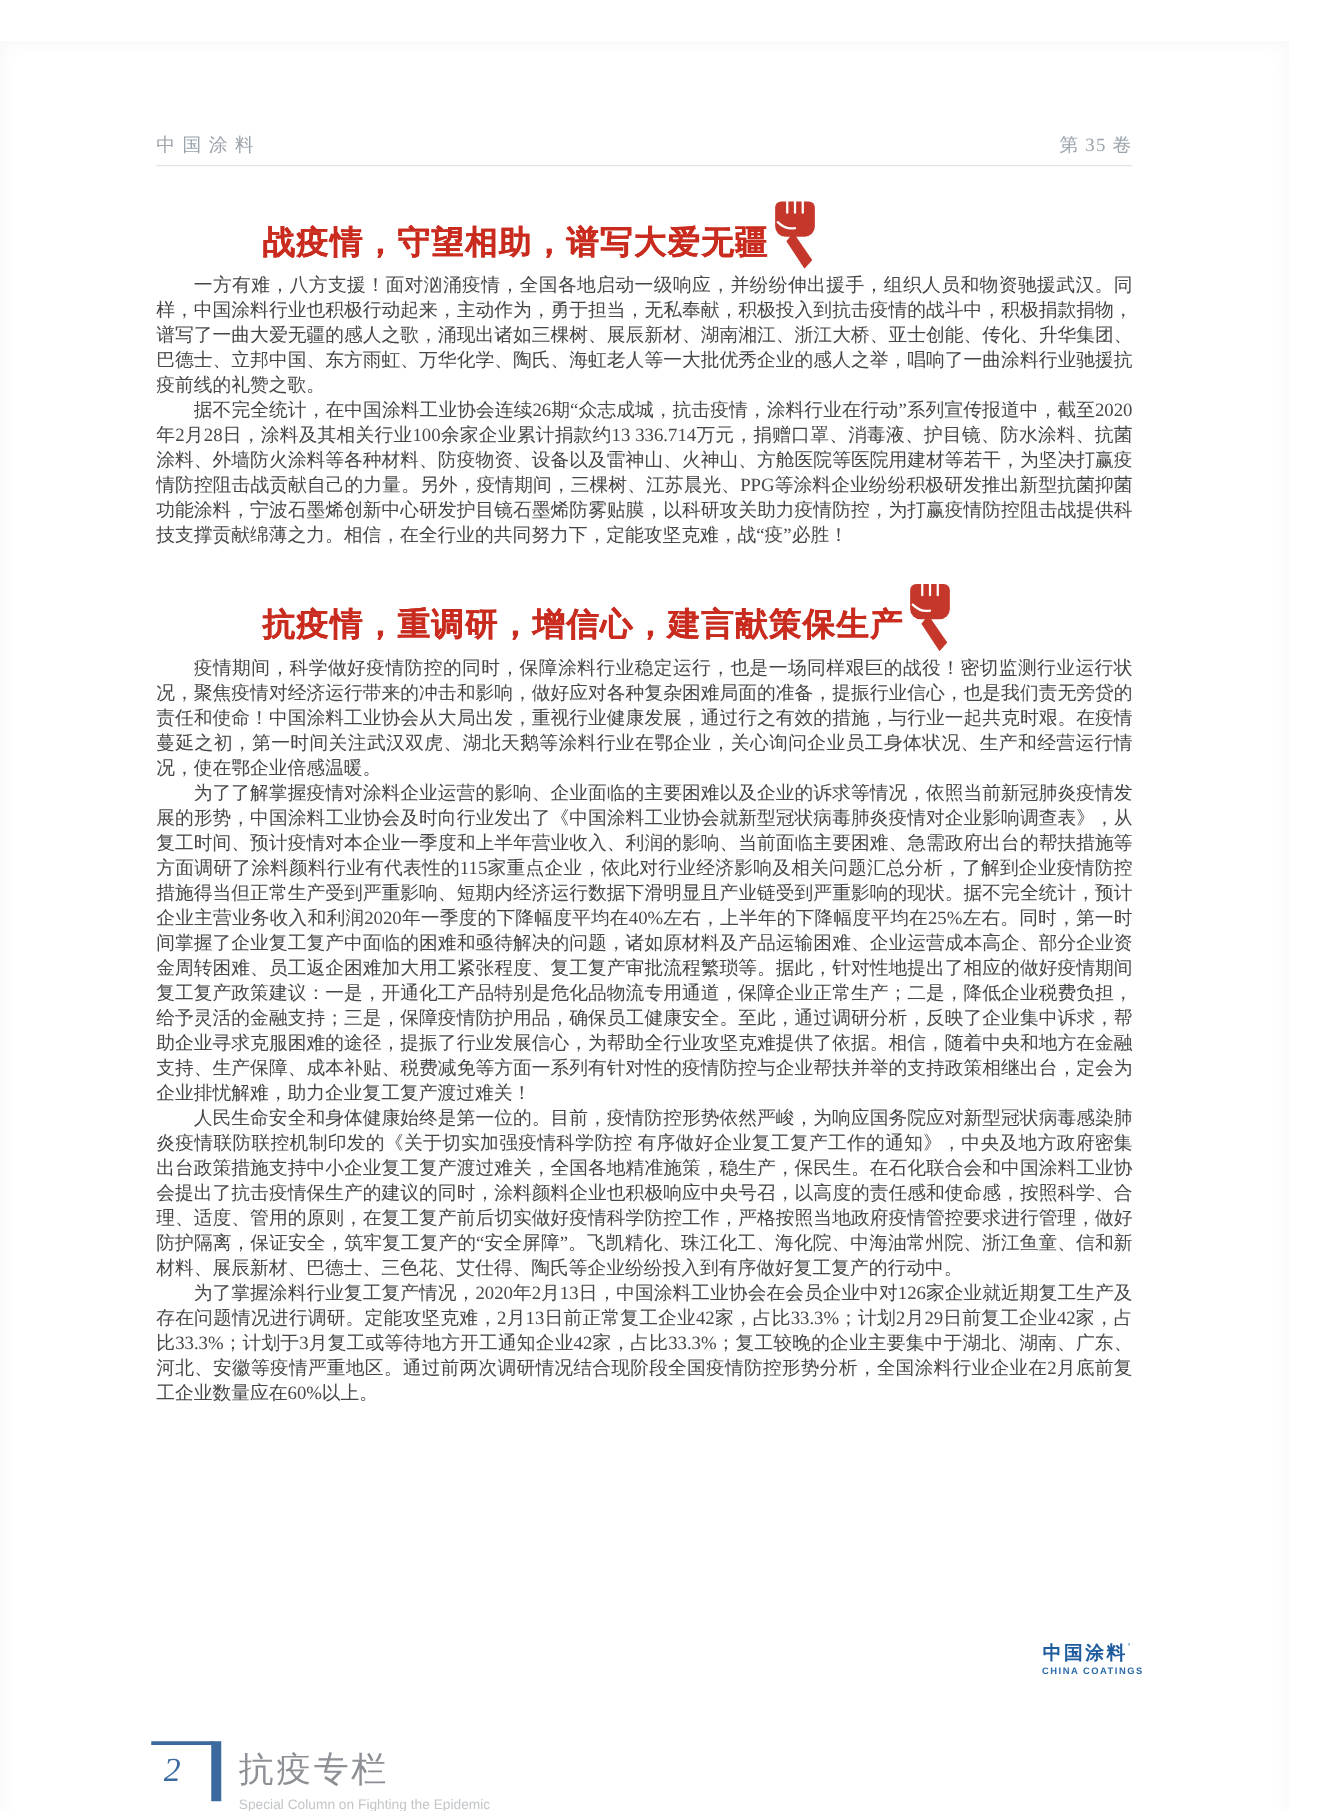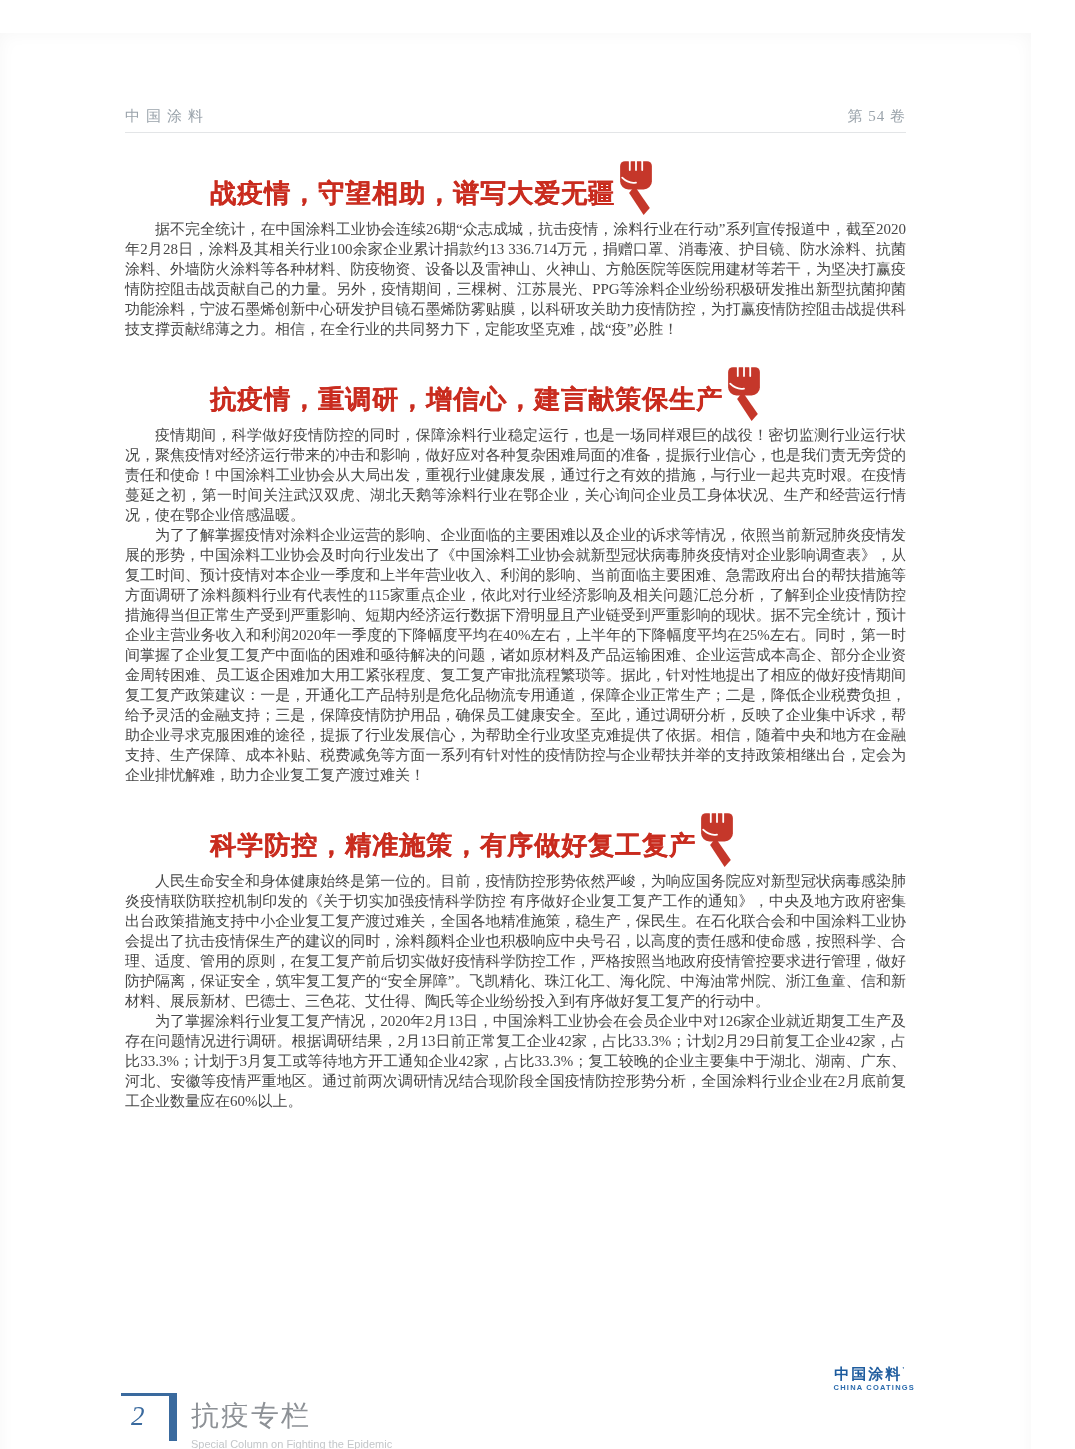--- a/index.html
+++ b/index.html
@@ -70,21 +70,21 @@
     font-family: "DejaVu Serif", serif;
     text-align: justify;
     text-justify: inter-character;
     text-indent: 2em;
   }
 
   
   .brand-logo {
     position: absolute;
     right: 116px;
-    top: 1332px;
+    top: 1280px;
     text-align: center;
     color: #1e5c9e;
     font-family: "Liberation Sans", sans-serif;
     line-height: 1.15;
   }
   .brand-logo .logo-cn { font-size: 15px; font-weight: bold; letter-spacing: 2px; }
   .brand-logo .logo-mark { font-size: 9px; vertical-align: super; }
   .brand-logo .logo-en { font-size: 7.5px; font-weight: bold; letter-spacing: 1.2px; color:#2a6aac;padding-left:10px; }
 
   
@@ -111,40 +111,41 @@
 </style>
 </head>
 <body>
 
 <div class="page">
 
   <div class="content">
 
     <div class="page-header">
       <span class="journal-name">中国涂料</span>
-      <span class="volume-label">第 54 卷</span>
+      <span class="volume-label">第 35 卷</span>
     </div>
     <div class="header-rule"></div>
 
     <div class="section">
       <div class="section-heading">
         <span class="heading-text">战疫情，守望相助，谱写大爱无疆</span>
         <span class="fist-icon">
           <svg width="42" height="58" viewBox="0 0 60 84">
             <polygon points="28,42 50,74 41,84 20,52" fill="#c5372a"></polygon>
             <path d="M14,6 h32 a7,7 0 0 1 7,7 v22 a12,12 0 0 1 -12,12 h-22 a12,12 0 0 1 -12,-12 v-22 a7,7 0 0 1 7,-7 z" fill="#c5372a"></path>
             <g stroke="#ffffff" stroke-width="2.6" fill="none" stroke-linecap="round">
               <path d="M21,6 v13"></path>
                 <path d="M30,6 v13"></path>
                 <path d="M39,6 v13"></path>
               <path d="M10,30 q9,9 20,7"></path>
             </g>
           </svg>
         </span>
       </div>
+      <p class="body-para">一方有难，八方支援！面对汹涌疫情，全国各地启动一级响应，并纷纷伸出援手，组织人员和物资驰援武汉。同样，中国涂料行业也积极行动起来，主动作为，勇于担当，无私奉献，积极投入到抗击疫情的战斗中，积极捐款捐物，谱写了一曲大爱无疆的感人之歌，涌现出诸如三棵树、展辰新材、湖南湘江、浙江大桥、亚士创能、传化、升华集团、巴德士、立邦中国、东方雨虹、万华化学、陶氏、海虹老人等一大批优秀企业的感人之举，唱响了一曲涂料行业驰援抗疫前线的礼赞之歌。</p>
       <p class="body-para">据不完全统计，在中国涂料工业协会连续26期“众志成城，抗击疫情，涂料行业在行动”系列宣传报道中，截至2020年2月28日，涂料及其相关行业100余家企业累计捐款约13 336.714万元，捐赠口罩、消毒液、护目镜、防水涂料、抗菌涂料、外墙防火涂料等各种材料、防疫物资、设备以及雷神山、火神山、方舱医院等医院用建材等若干，为坚决打赢疫情防控阻击战贡献自己的力量。另外，疫情期间，三棵树、江苏晨光、PPG等涂料企业纷纷积极研发推出新型抗菌抑菌功能涂料，宁波石墨烯创新中心研发护目镜石墨烯防雾贴膜，以科研攻关助力疫情防控，为打赢疫情防控阻击战提供科技支撑贡献绵薄之力。相信，在全行业的共同努力下，定能攻坚克难，战“疫”必胜！</p>
     </div>
 
     <div class="section">
       <div class="section-heading">
         <span class="heading-text">抗疫情，重调研，增信心，建言献策保生产</span>
         <span class="fist-icon">
           <svg width="42" height="58" viewBox="0 0 60 84">
             <polygon points="28,42 50,74 41,84 20,52" fill="#c5372a"></polygon>
             <path d="M14,6 h32 a7,7 0 0 1 7,7 v22 a12,12 0 0 1 -12,12 h-22 a12,12 0 0 1 -12,-12 v-22 a7,7 0 0 1 7,-7 z" fill="#c5372a"></path>
@@ -155,37 +156,22 @@
               <path d="M10,30 q9,9 20,7"></path>
             </g>
           </svg>
         </span>
       </div>
       <p class="body-para">疫情期间，科学做好疫情防控的同时，保障涂料行业稳定运行，也是一场同样艰巨的战役！密切监测行业运行状况，聚焦疫情对经济运行带来的冲击和影响，做好应对各种复杂困难局面的准备，提振行业信心，也是我们责无旁贷的责任和使命！中国涂料工业协会从大局出发，重视行业健康发展，通过行之有效的措施，与行业一起共克时艰。在疫情蔓延之初，第一时间关注武汉双虎、湖北天鹅等涂料行业在鄂企业，关心询问企业员工身体状况、生产和经营运行情况，使在鄂企业倍感温暖。</p>
       <p class="body-para">为了了解掌握疫情对涂料企业运营的影响、企业面临的主要困难以及企业的诉求等情况，依照当前新冠肺炎疫情发展的形势，中国涂料工业协会及时向行业发出了《中国涂料工业协会就新型冠状病毒肺炎疫情对企业影响调查表》，从复工时间、预计疫情对本企业一季度和上半年营业收入、利润的影响、当前面临主要困难、急需政府出台的帮扶措施等方面调研了涂料颜料行业有代表性的115家重点企业，依此对行业经济影响及相关问题汇总分析，了解到企业疫情防控措施得当但正常生产受到严重影响、短期内经济运行数据下滑明显且产业链受到严重影响的现状。据不完全统计，预计企业主营业务收入和利润2020年一季度的下降幅度平均在40%左右，上半年的下降幅度平均在25%左右。同时，第一时间掌握了企业复工复产中面临的困难和亟待解决的问题，诸如原材料及产品运输困难、企业运营成本高企、部分企业资金周转困难、员工返企困难加大用工紧张程度、复工复产审批流程繁琐等。据此，针对性地提出了相应的做好疫情期间复工复产政策建议：一是，开通化工产品特别是危化品物流专用通道，保障企业正常生产；二是，降低企业税费负担，给予灵活的金融支持；三是，保障疫情防护用品，确保员工健康安全。至此，通过调研分析，反映了企业集中诉求，帮助企业寻求克服困难的途径，提振了行业发展信心，为帮助全行业攻坚克难提供了依据。相信，随着中央和地方在金融支持、生产保障、成本补贴、税费减免等方面一系列有针对性的疫情防控与企业帮扶并举的支持政策相继出台，定会为企业排忧解难，助力企业复工复产渡过难关！</p>
     </div>
 
     <div class="section">
-      <div class="section-heading">
-        <span class="heading-text">科学防控，精准施策，有序做好复工复产</span>
-        <span class="fist-icon">
-          <svg width="42" height="58" viewBox="0 0 60 84">
-            <polygon points="28,42 50,74 41,84 20,52" fill="#c5372a"></polygon>
-            <path d="M14,6 h32 a7,7 0 0 1 7,7 v22 a12,12 0 0 1 -12,12 h-22 a12,12 0 0 1 -12,-12 v-22 a7,7 0 0 1 7,-7 z" fill="#c5372a"></path>
-            <g stroke="#ffffff" stroke-width="2.6" fill="none" stroke-linecap="round">
-              <path d="M21,6 v13"></path>
-                <path d="M30,6 v13"></path>
-                <path d="M39,6 v13"></path>
-              <path d="M10,30 q9,9 20,7"></path>
-            </g>
-          </svg>
-        </span>
-      </div>
       <p class="body-para">人民生命安全和身体健康始终是第一位的。目前，疫情防控形势依然严峻，为响应国务院应对新型冠状病毒感染肺炎疫情联防联控机制印发的《关于切实加强疫情科学防控 有序做好企业复工复产工作的通知》，中央及地方政府密集出台政策措施支持中小企业复工复产渡过难关，全国各地精准施策，稳生产，保民生。在石化联合会和中国涂料工业协会提出了抗击疫情保生产的建议的同时，涂料颜料企业也积极响应中央号召，以高度的责任感和使命感，按照科学、合理、适度、管用的原则，在复工复产前后切实做好疫情科学防控工作，严格按照当地政府疫情管控要求进行管理，做好防护隔离，保证安全，筑牢复工复产的“安全屏障”。飞凯精化、珠江化工、海化院、中海油常州院、浙江鱼童、信和新材料、展辰新材、巴德士、三色花、艾仕得、陶氏等企业纷纷投入到有序做好复工复产的行动中。</p>
-      <p class="body-para">为了掌握涂料行业复工复产情况，2020年2月13日，中国涂料工业协会在会员企业中对126家企业就近期复工生产及存在问题情况进行调研。根据调研结果，2月13日前正常复工企业42家，占比33.3%；计划2月29日前复工企业42家，占比33.3%；计划于3月复工或等待地方开工通知企业42家，占比33.3%；复工较晚的企业主要集中于湖北、湖南、广东、河北、安徽等疫情严重地区。通过前两次调研情况结合现阶段全国疫情防控形势分析，全国涂料行业企业在2月底前复工企业数量应在60%以上。</p>
+      <p class="body-para">为了掌握涂料行业复工复产情况，2020年2月13日，中国涂料工业协会在会员企业中对126家企业就近期复工生产及存在问题情况进行调研。定能攻坚克难，2月13日前正常复工企业42家，占比33.3%；计划2月29日前复工企业42家，占比33.3%；计划于3月复工或等待地方开工通知企业42家，占比33.3%；复工较晚的企业主要集中于湖北、湖南、广东、河北、安徽等疫情严重地区。通过前两次调研情况结合现阶段全国疫情防控形势分析，全国涂料行业企业在2月底前复工企业数量应在60%以上。</p>
     </div>
 
 
   </div>
 
   <div class="brand-logo">
     <div>
       <span class="logo-cn">中国涂料</span><span class="logo-mark">’</span>
     </div>
     <div class="logo-en">CHINA COATINGS</div>

